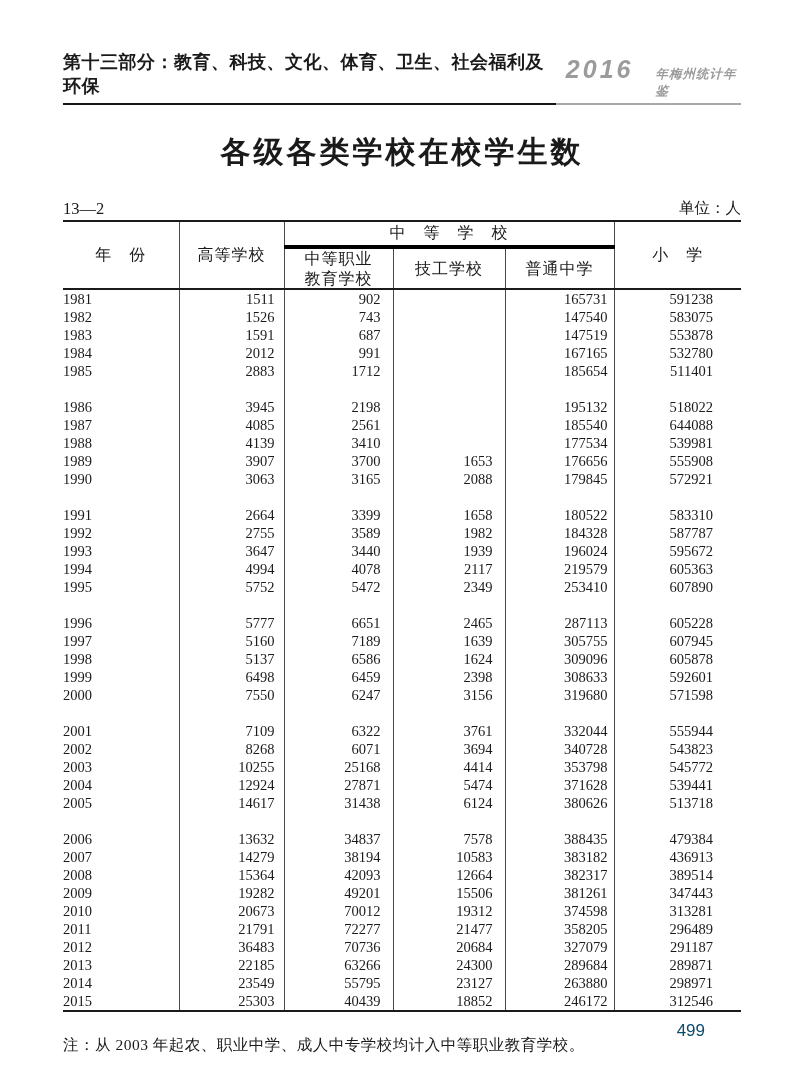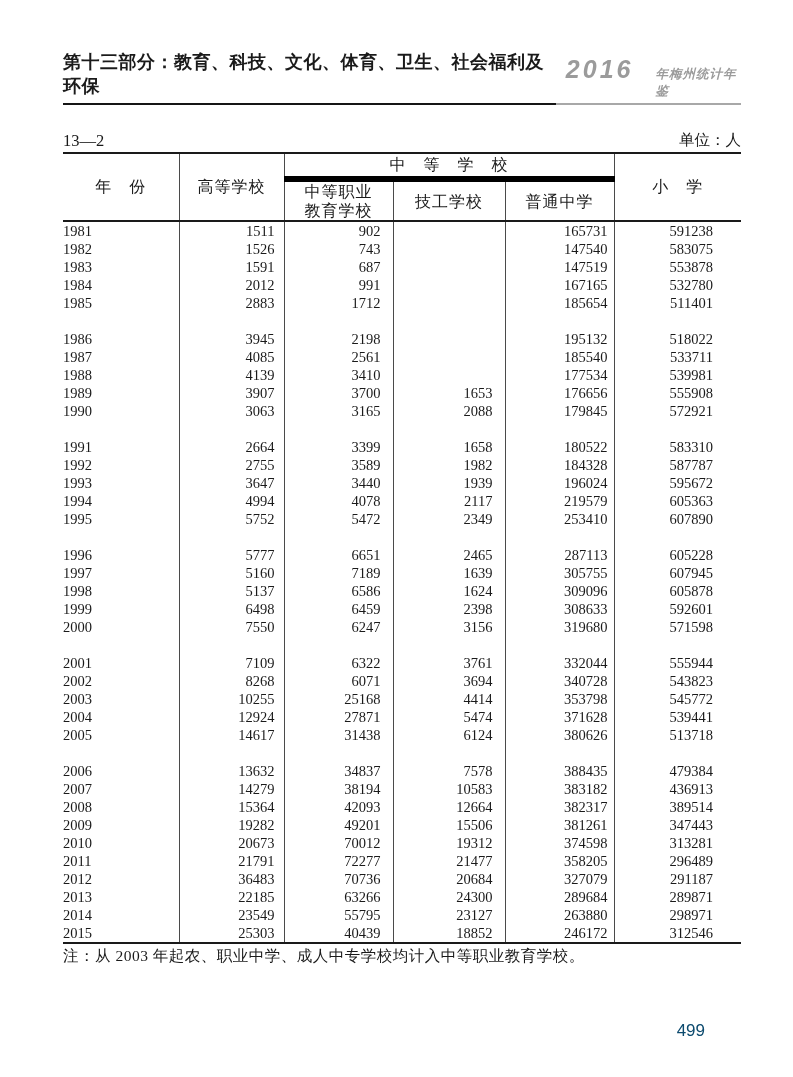--- a/index.html
+++ b/index.html
@@ -82,21 +82,21 @@
     margin-top: 1px;
   }
   table.stats th {
     font-weight: normal;
     font-size: 16px;
     text-align: center;
     vertical-align: middle;
     letter-spacing: 1px;
   }
   .vline { border-right: 1px solid #4a4a4a; }
-  th.spanner { height: 26px; border-bottom: 6px solid #000000; }
+  th.spanner { height: 26px; border-bottom: 4px solid #000000; }
   thead tr.subhead th { height: 42px; line-height: 1.2; }
   thead tr:last-child th,
   thead tr:last-child .deep-filler { border-bottom: 2.5px solid #1a1a1a; }
   th.deep-cell { border-bottom: 2.5px solid #1a1a1a; }
 
   table.stats td {
     height: 18px;
     font-size: 14.5px;
     line-height: 18px;
     white-space: nowrap;
@@ -106,21 +106,21 @@
   td.num  { text-align: right; }
   td.c2 { padding-right: 9px; }
   td.c3 { padding-right: 12px; }
   td.c4 { padding-right: 12px; }
   td.c5 { padding-right: 6px; }
   td.c6 { padding-right: 28px; }
   tr.gap-row td { height: 18px; }
 
   
   .note {
-    margin-top: 2px;
+    margin-top: 23px;
     font-size: 15.5px;
     letter-spacing: 0.5px;
   }
   .page-number {
     position: absolute;
     right: 88px;
     bottom: 36px;
     font-family: "Liberation Sans", "DejaVu Sans", sans-serif;
     font-size: 17px;
     color: #0c4a6e;
@@ -133,20 +133,21 @@
   <div class="content">
 
     <div class="header-row">
       <span class="header-left">第十三部分：教育、科技、文化、体育、卫生、社会福利及环保</span>
       <span class="header-right">
         <span class="year-big">2016</span>
         <span class="name-small">年梅州统计年鉴</span>
       </span>
     </div>
 
+    <div class="doc-title">各级各类学校在校学生数</div>
 
     <div class="meta-row">
       <span class="tbl-no">13—2</span>
       <span class="unit">单位：人</span>
     </div>
 
     <table class="stats">
       <colgroup>
         <col style="width:116px">
         <col style="width:105px">
@@ -227,21 +228,21 @@
             <td class="num vline c4"></td>
             <td class="num vline c5">195132</td>
             <td class="num c6">518022</td>
           </tr>
           <tr>
             <td class="year vline">1987</td>
             <td class="num vline c2">4085</td>
             <td class="num vline c3">2561</td>
             <td class="num vline c4"></td>
             <td class="num vline c5">185540</td>
-            <td class="num c6">533711</td>
+            <td class="num c6">644088</td>
           </tr>
           <tr>
             <td class="year vline">1988</td>
             <td class="num vline c2">4139</td>
             <td class="num vline c3">3410</td>
             <td class="num vline c4"></td>
             <td class="num vline c5">177534</td>
             <td class="num c6">539981</td>
           </tr>
           <tr>

